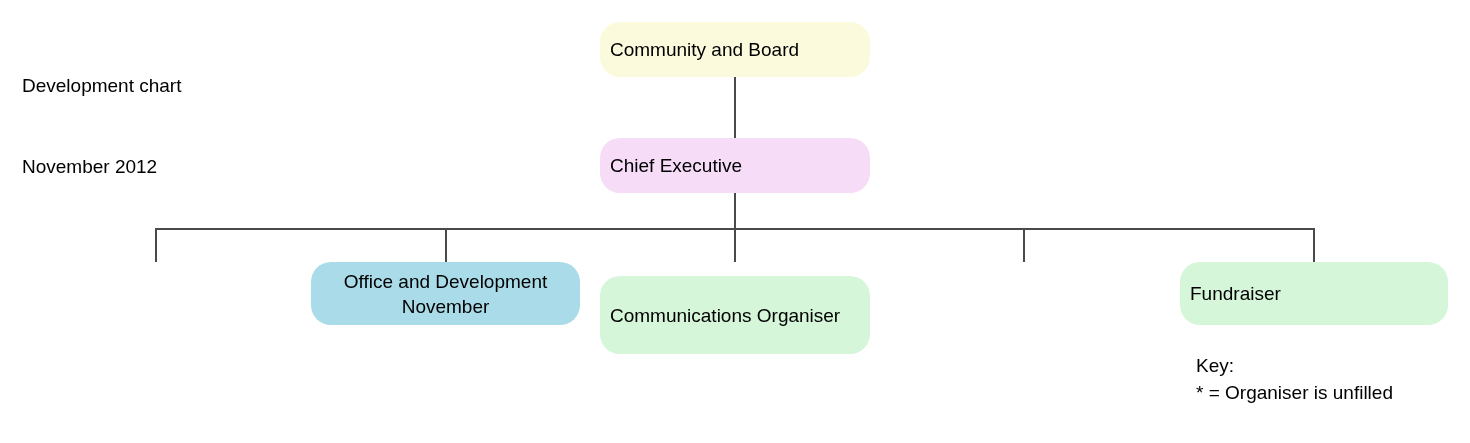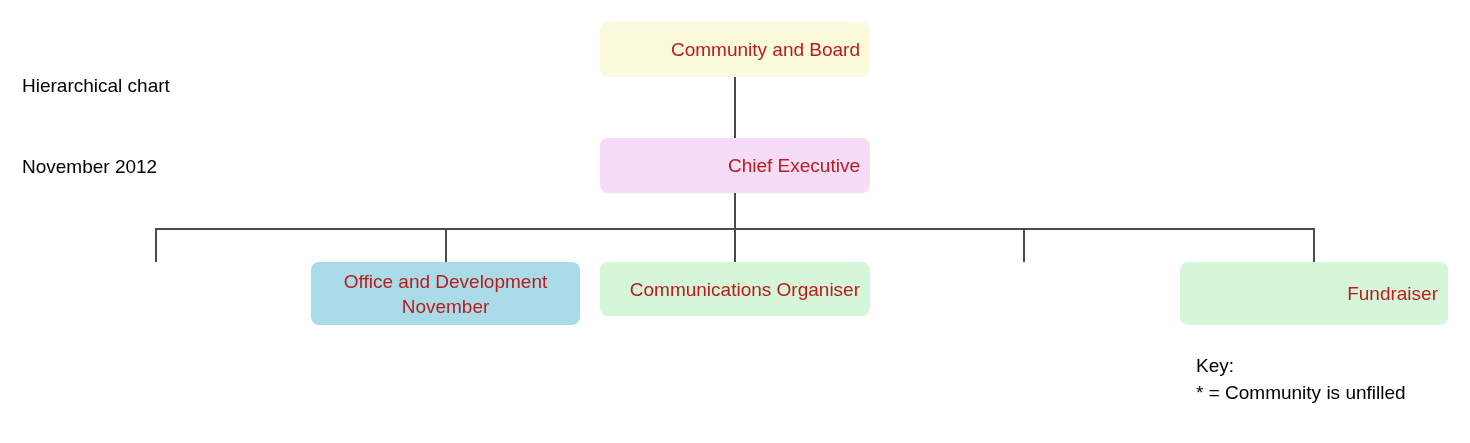--- a/index.html
+++ b/index.html
@@ -25,28 +25,28 @@
     font-size: 19px;
     line-height: 27px;
     color: #000000;
     white-space: pre;
   }
   .caption div { white-space: nowrap; }
 
   .node {
     position: absolute;
     box-sizing: border-box;
-    border-radius: 8px;
+    border-radius: 20px;
     display: flex;
     align-items: center;
-    justify-content: flex-end;
+    justify-content: flex-start;
     text-align: center;
     font-size: 19px;
     line-height: 25px;
-    color: #b91c1c;
+    color: #000000;
     padding: 4px 10px;
   }
   .node span { display: block; }
 
   .connector {
     position: absolute;
     background: #4a4a4a;
   }
   .connector.v { width: 1.6px; }
   .connector.h { height: 1.6px; }
@@ -58,21 +58,21 @@
     color: #000000;
     white-space: nowrap;
   }
 </style>
 </head>
 <body>
 
 <div id="chart-canvas">
 
   <div class="caption">
-    <div>Hierarchical chart</div>
+    <div>Development chart</div>
     <div>November 2012</div>
   </div>
 
   <div class="connector v" style="left:734px; top:76px; height:62px;"></div>
 
   <div class="connector v" style="left:734px; top:193px; height:36px;"></div>
 
   <div class="connector h" style="left:155px; top:228px; width:1159px;"></div>
 
   <div class="connector v" style="left:155px; top:228px; height:34px;"></div>
@@ -87,28 +87,28 @@
 
   <div class="node" style="left:600px; top:138px; width:270px; height:55px; background:#f6dcf7;">
     <span>Chief Executive</span>
   </div>
 
 
   <div class="node" style="left:311px; top:262px; width:269px; height:63px; background:#a9dce8;">
     <span>Office and Development November</span>
   </div>
 
-  <div class="node" style="left:600px; top:262px; width:270px; height:54px; background:#d5f6d9;">
+  <div class="node" style="left:600px; top:276px; width:270px; height:78px; background:#d5f6d9;">
     <span>Communications Organiser</span>
   </div>
 
 
   <div class="node" style="left:1180px; top:262px; width:268px; height:63px; background:#d5f6d9;">
     <span>Fundraiser</span>
   </div>
 
 
   <div class="key-block" style="left:1196px; top:352px;">
     <div>Key:</div>
-    <div>* = Community is unfilled</div>
+    <div>* = Organiser is unfilled</div>
   </div>
 
 </div>
 
 </body></html>

